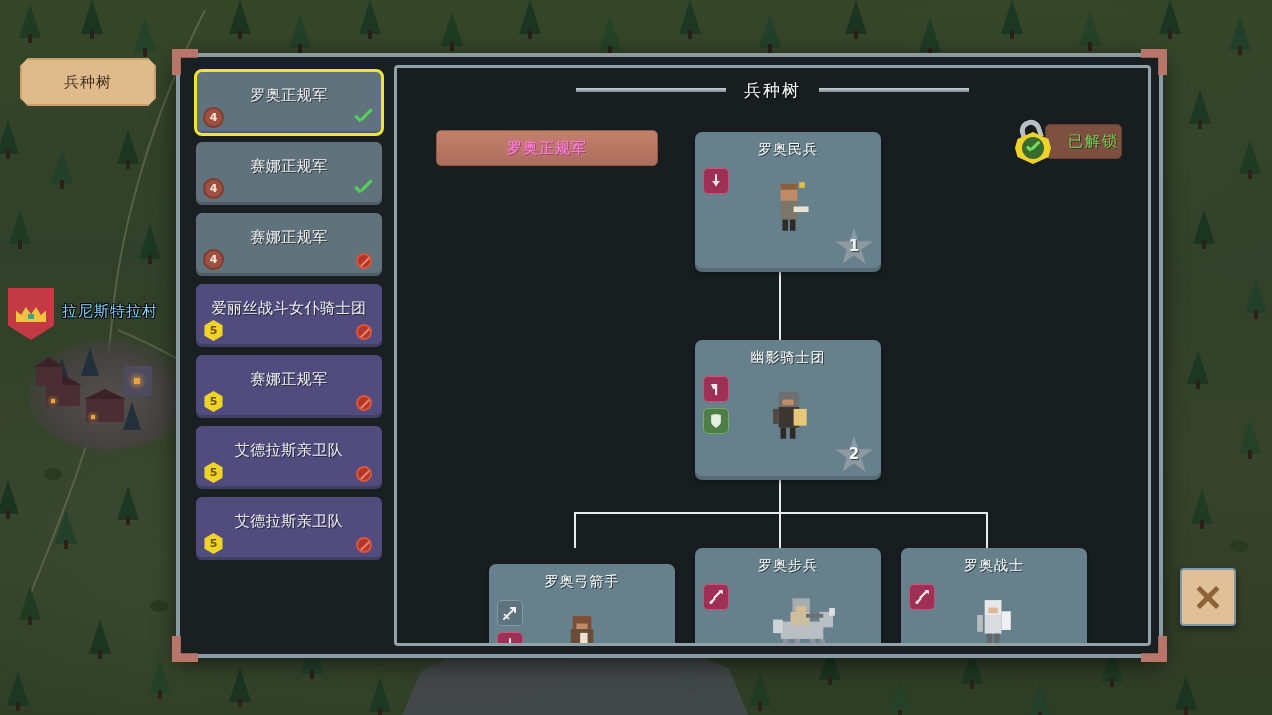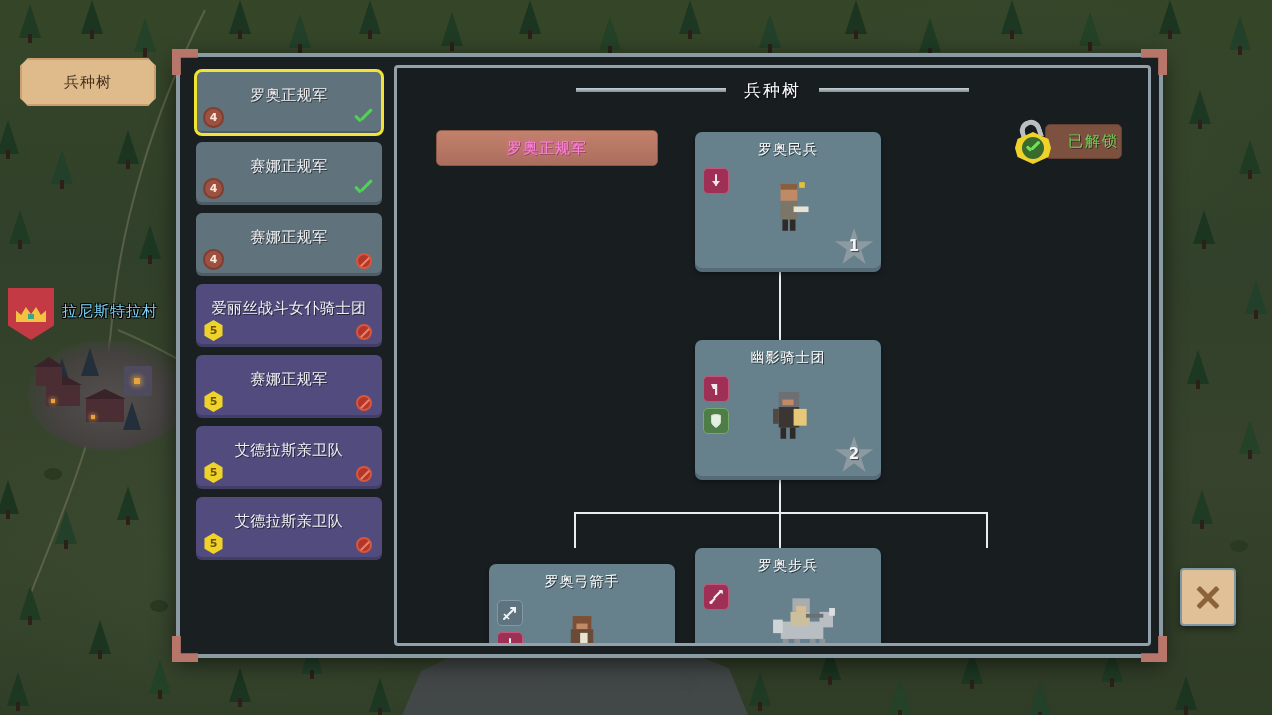--- a/index.html
+++ b/index.html
@@ -617,20 +617,42 @@
                 <rect x="15" y="23" width="3" height="6" fill="#8e9498"></rect>
                 <rect x="23" y="23" width="3" height="6" fill="#8e9498"></rect>
                 <rect x="28" y="23" width="3" height="6" fill="#8e9498"></rect>
                 <rect x="4" y="13" width="5" height="7" fill="#cfd4d6"></rect>
                 <rect x="14" y="2" width="9" height="7" fill="#a8adb0"></rect>
                 <rect x="16" y="6" width="5" height="3" fill="#d8bd92"></rect>
                 <rect x="13" y="9" width="10" height="7" fill="#cbbf9c"></rect>
                 <rect x="21" y="10" width="9" height="2" fill="#6c6e70"></rect>
               </svg></div>
           </div>
+          <div class="node" style="left: 504px; top: 436px;">
+            <div class="ntitle">罗奥战士</div>
+            <div class="nbadges">
+              <div class="nb crimson">
+                <svg width="16" height="16" viewBox="0 0 16 16">
+                  <path d="M13 2 L6.5 8.5" stroke="#f4e9ec" stroke-width="2.4" stroke-linecap="round"></path>
+                  <path d="M10.5 1.2 L14.8 1.2 L14.8 5.5 Z" fill="#f4e9ec"></path>
+                  <path d="M3 13.4 L6.4 10" stroke="#f4e9ec" stroke-width="2.2" stroke-linecap="round"></path>
+                  <circle cx="3" cy="13.4" r="1.6" fill="#f4e9ec"></circle>
+                </svg>
+              </div>
+            </div>
+            <div class="sprite"><svg viewBox="0 0 24 30" width="46" height="56">
+                <rect x="7" y="3" width="9" height="8" fill="#e5e7ea"></rect>
+                <rect x="9" y="7" width="5" height="3" fill="#ddb693"></rect>
+                <rect x="7" y="11" width="9" height="10" fill="#d9dbde"></rect>
+                <rect x="16" y="9" width="5" height="10" fill="#eef0f2"></rect>
+                <rect x="3" y="11" width="3" height="9" fill="#b9bdc0"></rect>
+                <rect x="8" y="21" width="3" height="6" fill="#63676a"></rect>
+                <rect x="12" y="21" width="3" height="6" fill="#63676a"></rect>
+              </svg></div>
+          </div>
         </div>
 
     </div>
   </div>
 </div>
 
 <div id="closebtn">
   <div class="xg"></div>
 </div>
 

